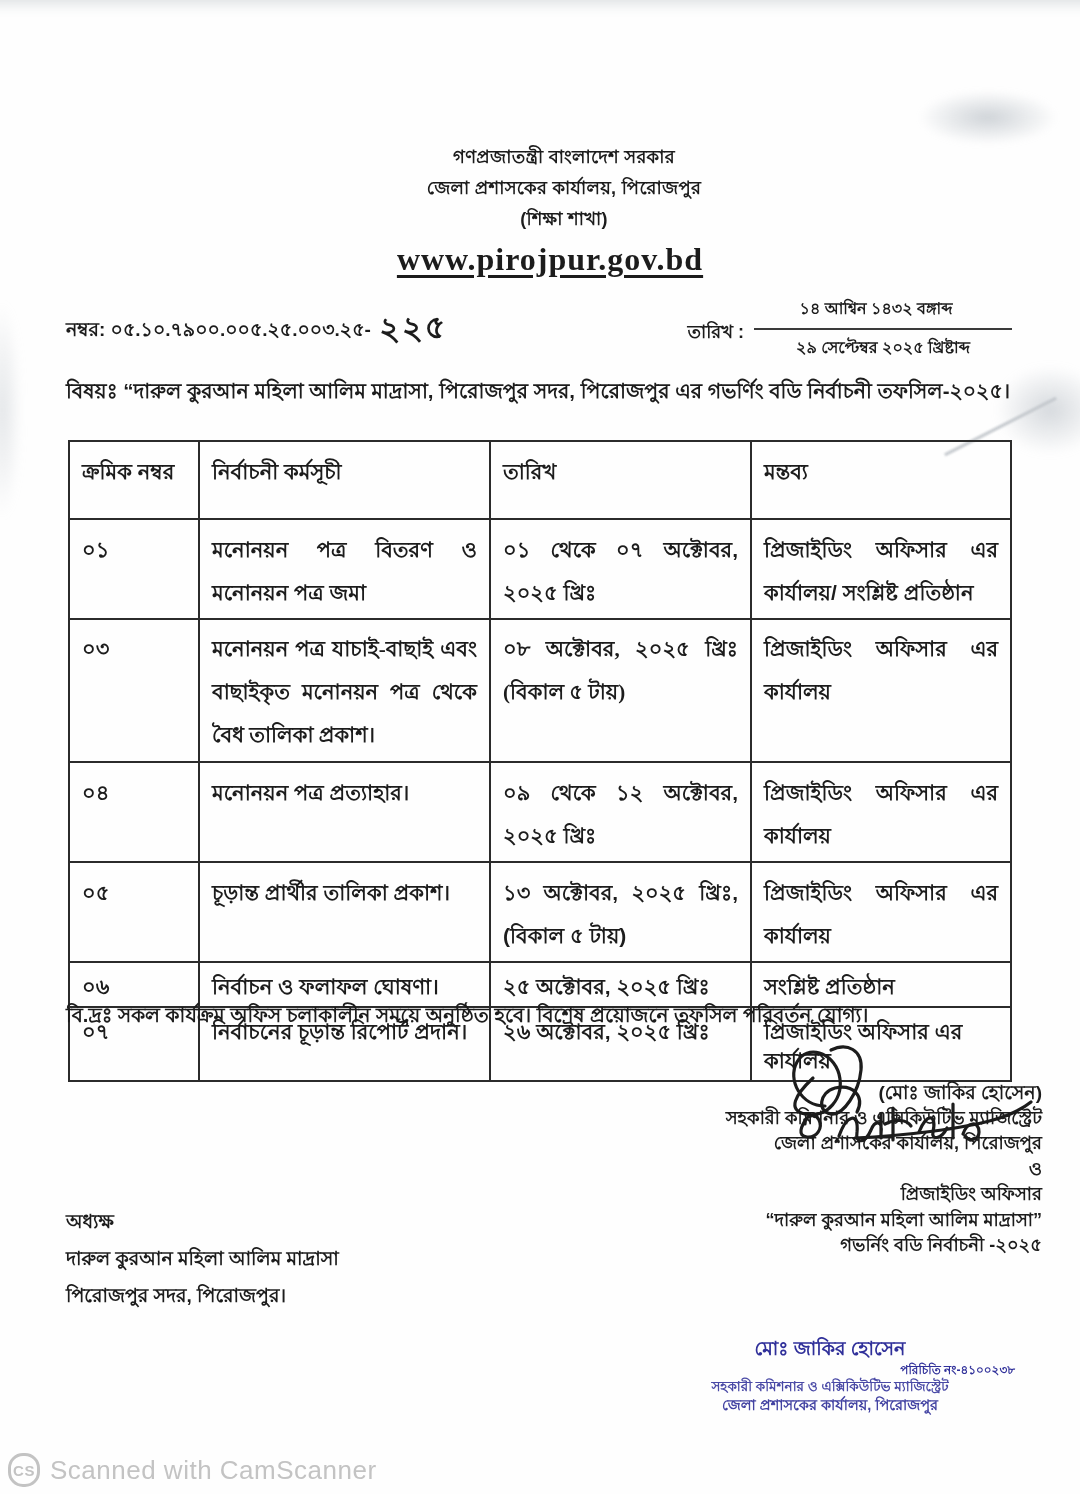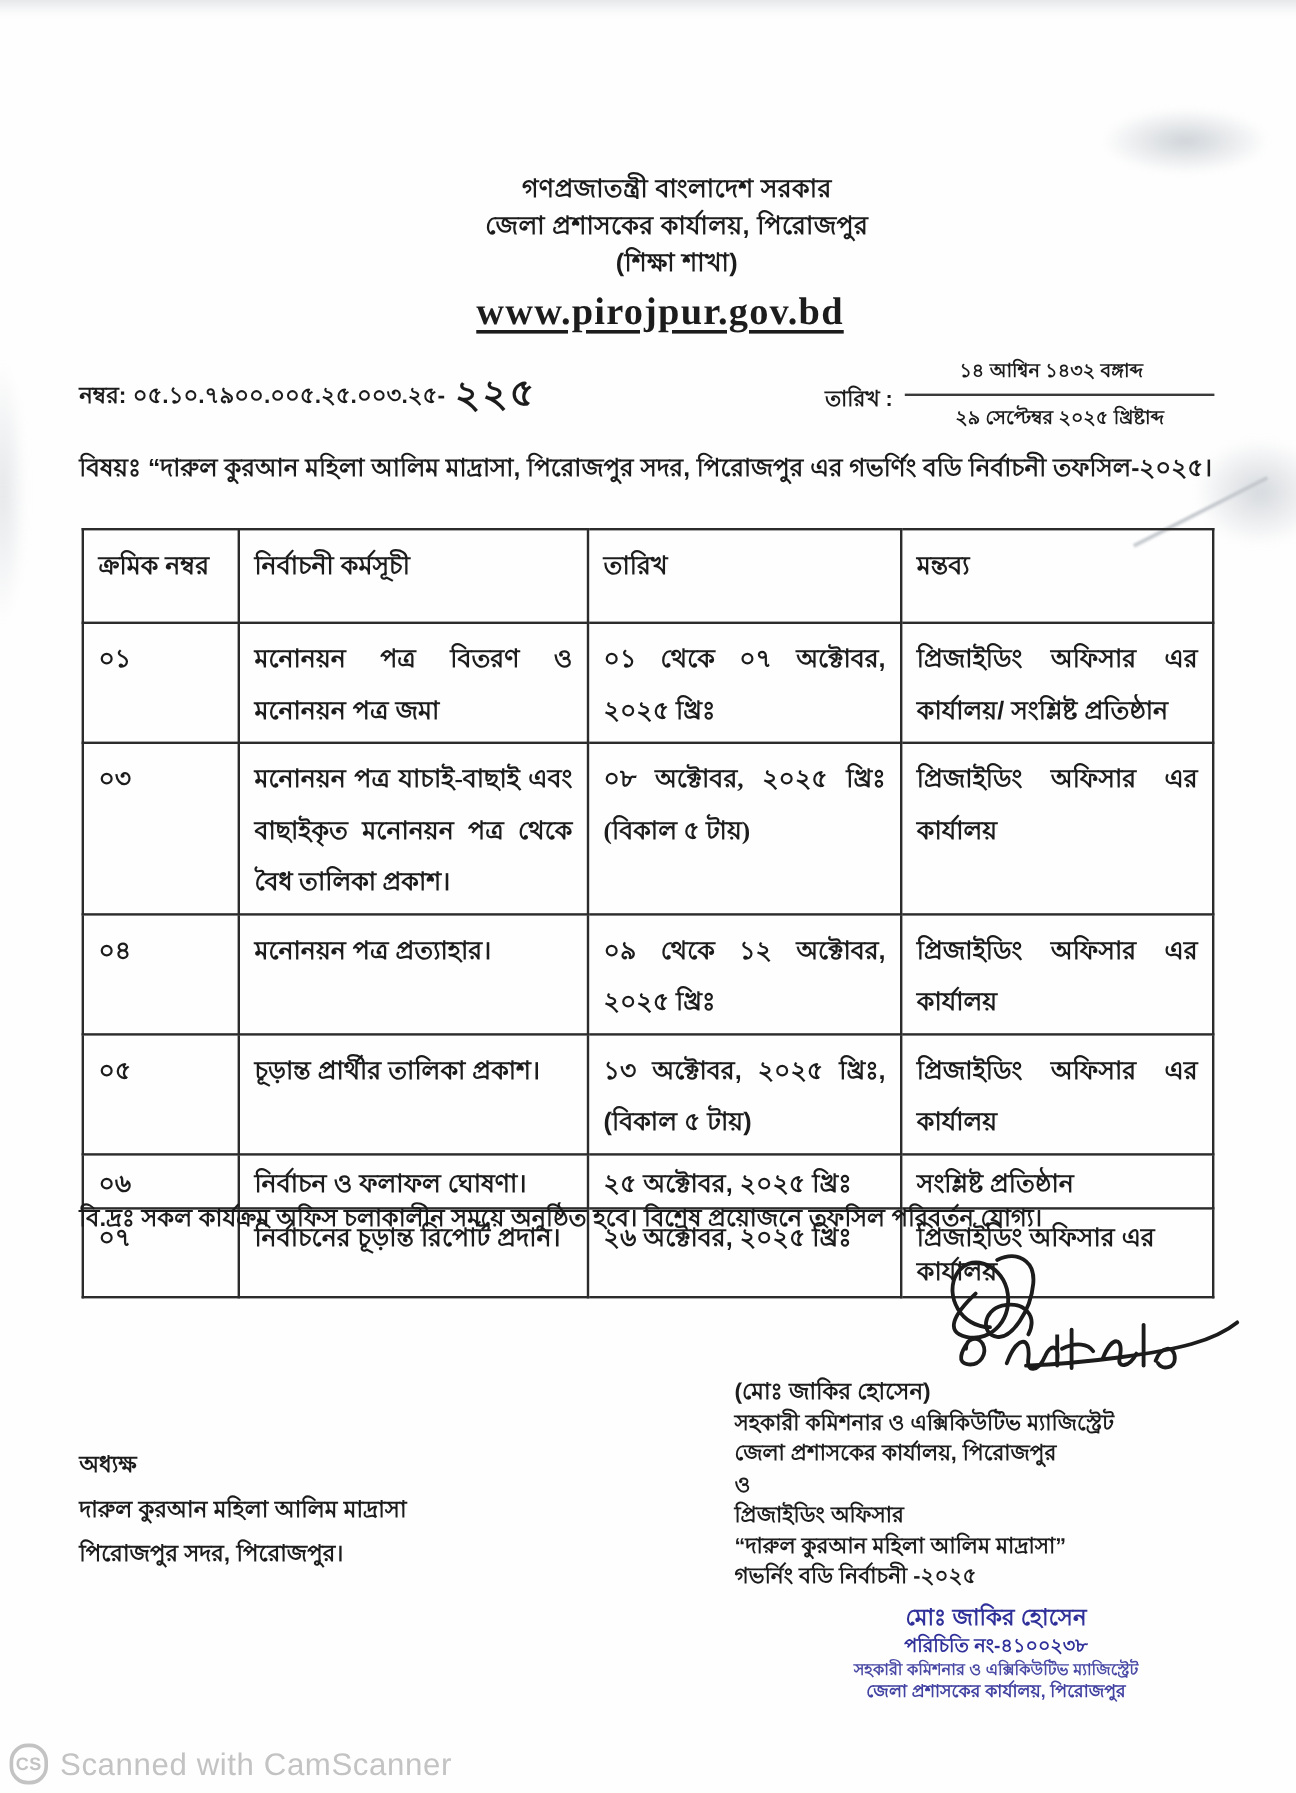--- a/index.html
+++ b/index.html
@@ -23,21 +23,21 @@
     filter:blur(4px); }
   .crease { top:425px; left:938px; width:125px; height:3px;
     background:#c3c7cc; transform:rotate(-27deg); filter:blur(1px); }
   .smudge-left { top:300px; left:-18px; width:40px; height:220px; border-radius:50%;
     background:radial-gradient(ellipse, rgba(190,196,202,.4), rgba(190,196,202,0) 70%);
     filter:blur(4px); }
 
   
   .header { position:absolute; top:142px; left:0; width:100%;
     text-align:center; font-weight:bold; }
-  .header .ln { font-size:21px; line-height:31px; letter-spacing:.3px;padding-left:48px; }
+  .header .ln { font-size:18px; line-height:31px; letter-spacing:.3px;padding-left:48px; }
   .header .website {
     font-family:"Liberation Serif", serif; font-size:32px; line-height:44px;
     text-decoration:underline; text-underline-offset:5px; letter-spacing:1px;
     font-weight:bold; margin-top:2px;margin-left:20px; }
 
   
   .memo-number { position:absolute; top:300px; left:66px;
     font-size:19px; font-weight:bold; white-space:nowrap; }
   .memo-number .hand { font-size:32px; font-weight:600; display:inline-block;
     transform:rotate(-2deg) translateY(3px); margin-left:8px; letter-spacing:2px; }
@@ -68,28 +68,28 @@
   tr.h-r3 { height:74px; } tr.h-r4 { height:78px; } tr.h-r5 { height:44px; }
   tr.h-r6 { height:52px; }
   tr.h-r5 td, tr.h-r6 td { line-height:1.4; padding-top:9px; }
 
   
   .note { position:absolute; top:1000px; left:66px; width:900px;
     font-size:20px; font-weight:bold; }
 
   
   .sig-svg { position:absolute; top:1040px; left:735px; }
-  .sig-block { position:absolute; top:1148px; left:612px; width:430px;
-    text-align:left; font-weight:bold; font-size:18px; line-height:25.5px; }
+  .sig-block { position:absolute; top:1080px; left:612px; width:430px;
+    text-align:right; font-weight:bold; font-size:18px; line-height:25.5px; }
   .sig-block .nm { font-size:19px; }
   .stamp { position:absolute; top:1336px; left:645px; width:370px;
     text-align:center; color:#30309a; font-weight:bold;
     filter:blur(.4px); line-height:1.35; }
   .stamp .s1 { font-size:19px; }
-  .stamp .s2 { font-size:16px; }
+  .stamp .s2 { font-size:12px;text-align:right; }
   .stamp .s3 { font-size:13.5px; color:#4a4aa6; }
   .stamp .s4 { font-size:14.5px; color:#4242a2; }
 
   
   .recipient { position:absolute; top:1203px; left:66px;
     font-size:19px; font-weight:bold; line-height:37px; }
 
   
   .watermark { position:absolute; top:1453px; left:8px;
     display:flex; align-items:center; gap:10px; color:#c3c3c3; }

